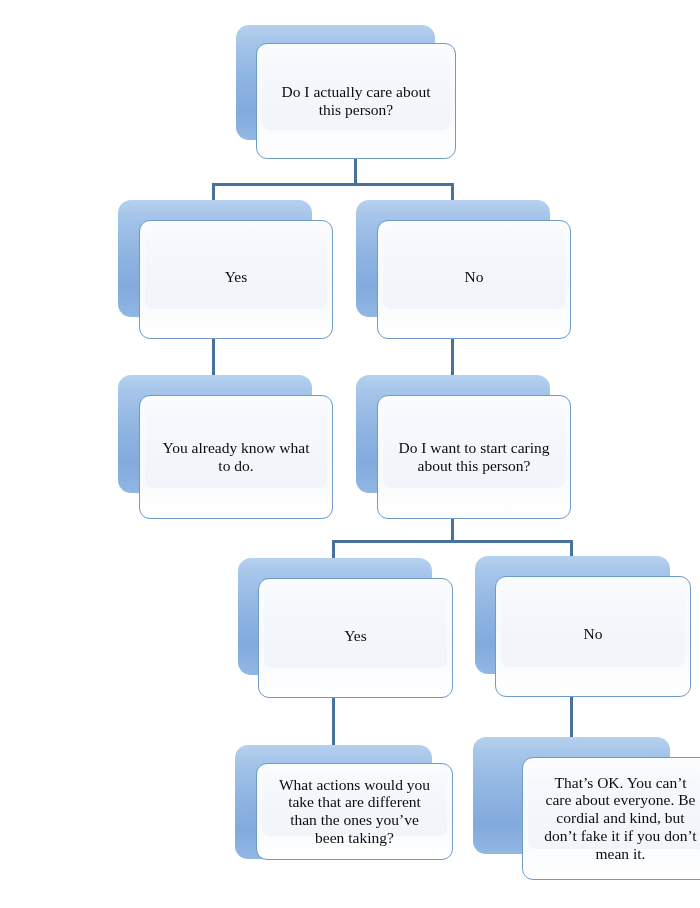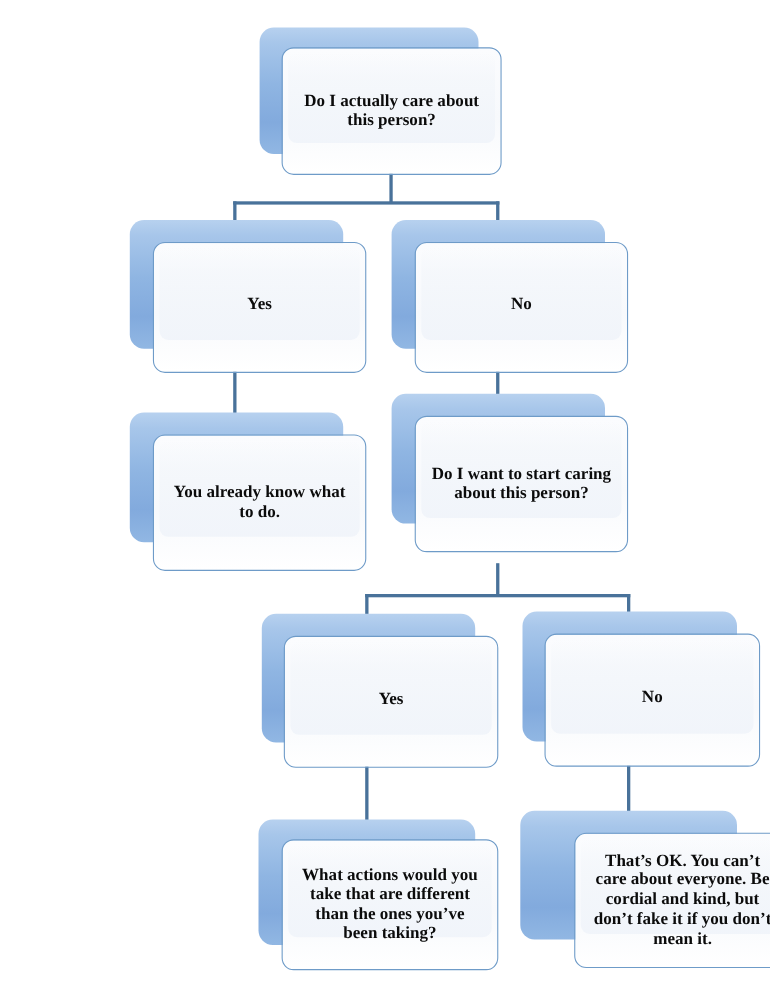--- a/index.html
+++ b/index.html
@@ -72,21 +72,20 @@
     position: absolute;
     left: 7px;
     right: 7px;
     top: 50%;
     transform: translateY(-50%);
     text-align: center;
     color: #0b0b0b;
     line-height: 1.16;
     z-index: 2;
     white-space: pre-line;
-    font-weight: bold;
   }
 </style>
 </head>
 <body>
 
 <div id="canvas">
 
   <div class="conn v" style="left:354px; top:156px;  height:29px;"></div>
   <div class="conn h" style="left:212px; top:183px;  width:242px;"></div>
   <div class="conn v" style="left:212px; top:183px;  height:20px;"></div>
@@ -128,21 +127,21 @@
   </div>
 
   <div class="node" style="left:118px; top:375px; width:215px; height:145px;">
     <div class="plate" style="width:194px; height:118px;"></div>
     <div class="card" style="left:21px; top:20px; width:194px; height:124px;">
       <div class="label" style="font-size:15.5px;">You already know what
 to do.</div>
     </div>
   </div>
 
-  <div class="node" style="left:356px; top:358px; width:215px; height:145px;">
+  <div class="node" style="left:356px; top:375px; width:215px; height:145px;">
     <div class="plate" style="width:194px; height:118px;"></div>
     <div class="card" style="left:21px; top:20px; width:194px; height:124px;">
       <div class="label" style="font-size:15.5px;">Do I want to start caring
 about this person?</div>
     </div>
   </div>
 
   <div class="node" style="left:238px; top:558px; width:215px; height:140px;">
     <div class="plate" style="width:194px; height:117px;"></div>
     <div class="card" style="left:20px; top:20px; width:195px; height:120px;">
@@ -152,21 +151,21 @@
 
   <div class="node" style="left:475px; top:556px; width:216px; height:141px;">
     <div class="plate" style="width:195px; height:118px;"></div>
     <div class="card" style="left:20px; top:20px; width:196px; height:121px;">
       <div class="label" style="font-size:15.5px; top:48%;">No</div>
     </div>
   </div>
 
   <div class="node" style="left:235px; top:745px; width:218px; height:137px;">
     <div class="plate" style="width:197px; height:114px;"></div>
-    <div class="card" style="left:21px; top:18px; width:197px; height:119px;">
+    <div class="card" style="left:21px; top:18px; width:197px; height:97px;">
       <div class="label" style="font-size:15.5px;">What actions would you
 take that are different
 than the ones you’ve
 been taking?</div>
     </div>
   </div>
 
   <div class="node" style="left:473px; top:737px; width:218px; height:143px;">
     <div class="plate" style="width:197px; height:117px;"></div>
     <div class="card" style="left:21px; top:20px; width:197px; height:123px;margin-left:28px;">

